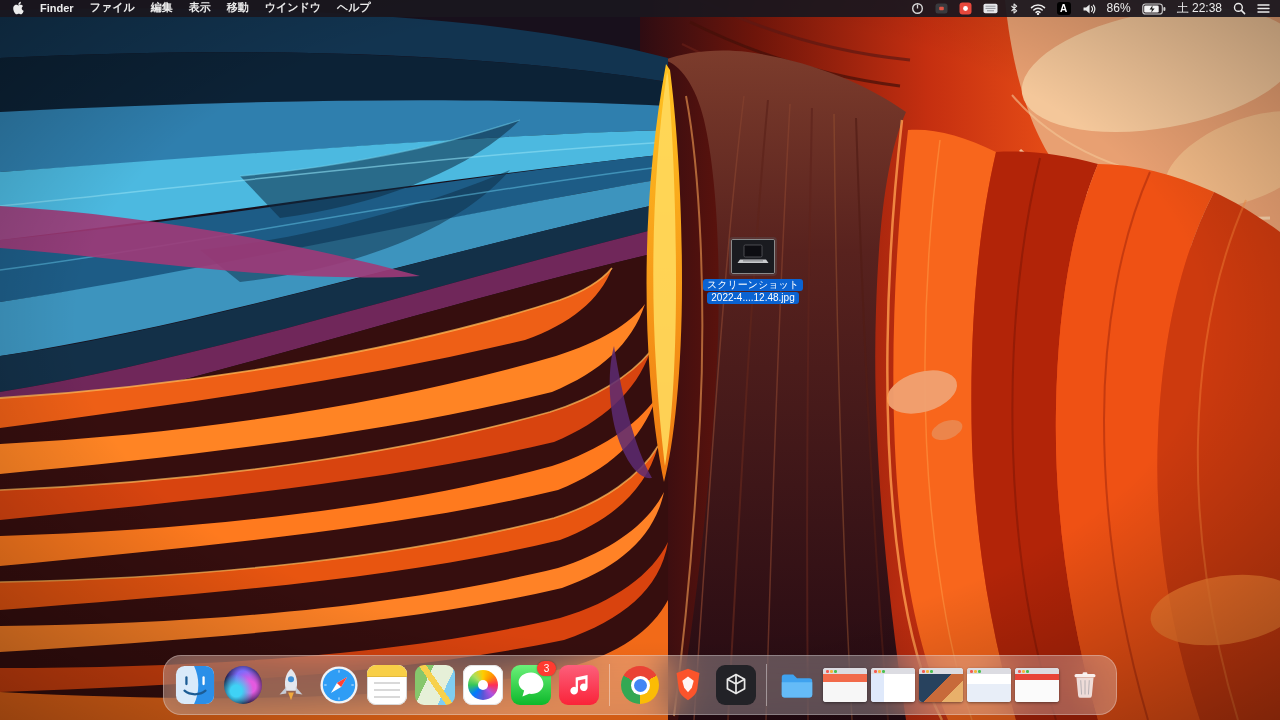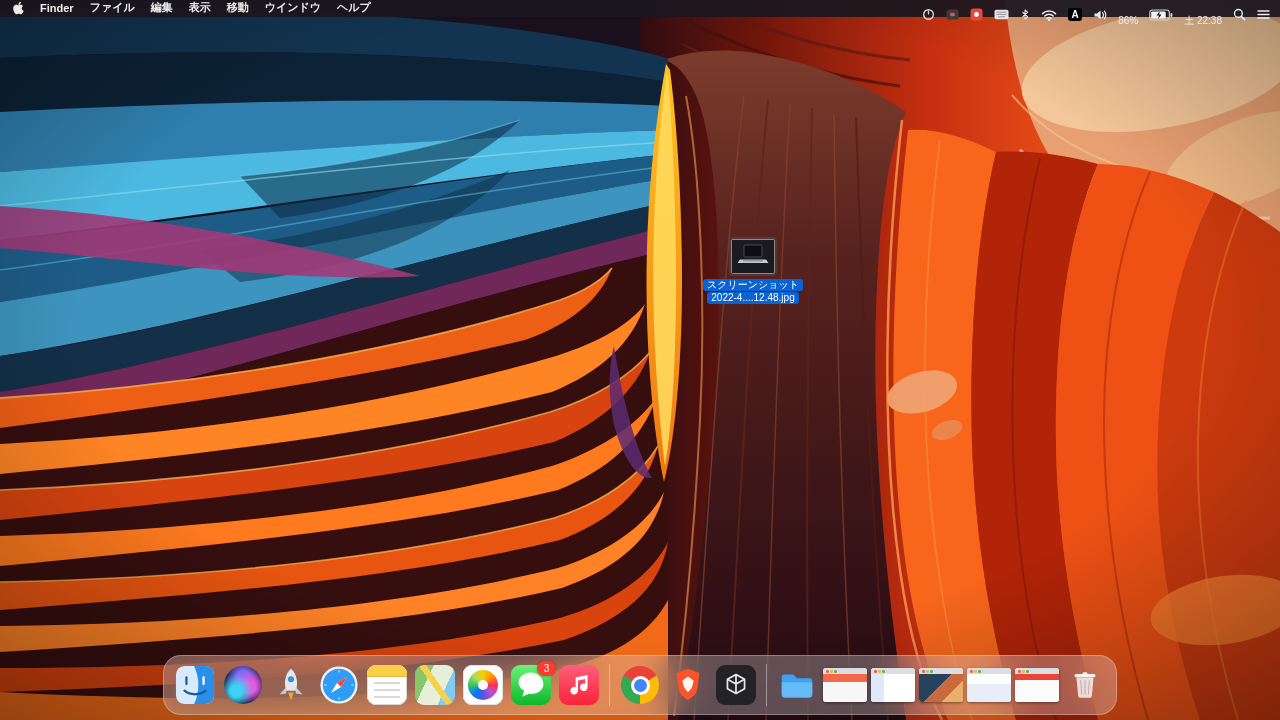--- a/index.html
+++ b/index.html
@@ -17,21 +17,21 @@
     position:absolute;top:0;left:0;right:0;height:17px;z-index:10;
     background:rgba(26,23,30,0.93);
     display:flex;align-items:flex-start;color:#ececec;font-size:11px;
   }
   .menu-left{display:flex;align-items:center;gap:16px;padding-left:12px;}
   .apple{display:flex;align-items:center;}
   .menu-item{white-space:nowrap;cursor:default;font-weight:bold;}
   .app-name{font-weight:bold;}
   .menu-right{margin-left:auto;display:flex;align-items:center;gap:11px;padding-right:10px;}
   .mi{display:flex;align-items:center;line-height:17px;}
-  .mi.txt{font-size:10px;margin-top:12px;}
+  .mi.txt{font-size:12px;}
   .input-badge{
     width:14px;height:13px;background:#000;border-radius:3px;color:#fff;
     font-size:10px;font-weight:bold;display:flex;align-items:center;justify-content:center;
   }
 
   
   .desktop-file{position:absolute;left:700px;top:239px;width:106px;z-index:2;text-align:center;}
   .file-thumb{
     width:42px;height:33px;margin:0 auto;border:1px solid #8a8a8a;border-radius:2px;
     background:#1b1c21;box-shadow:0 0 0 2px rgba(90,90,95,0.35);overflow:hidden;

